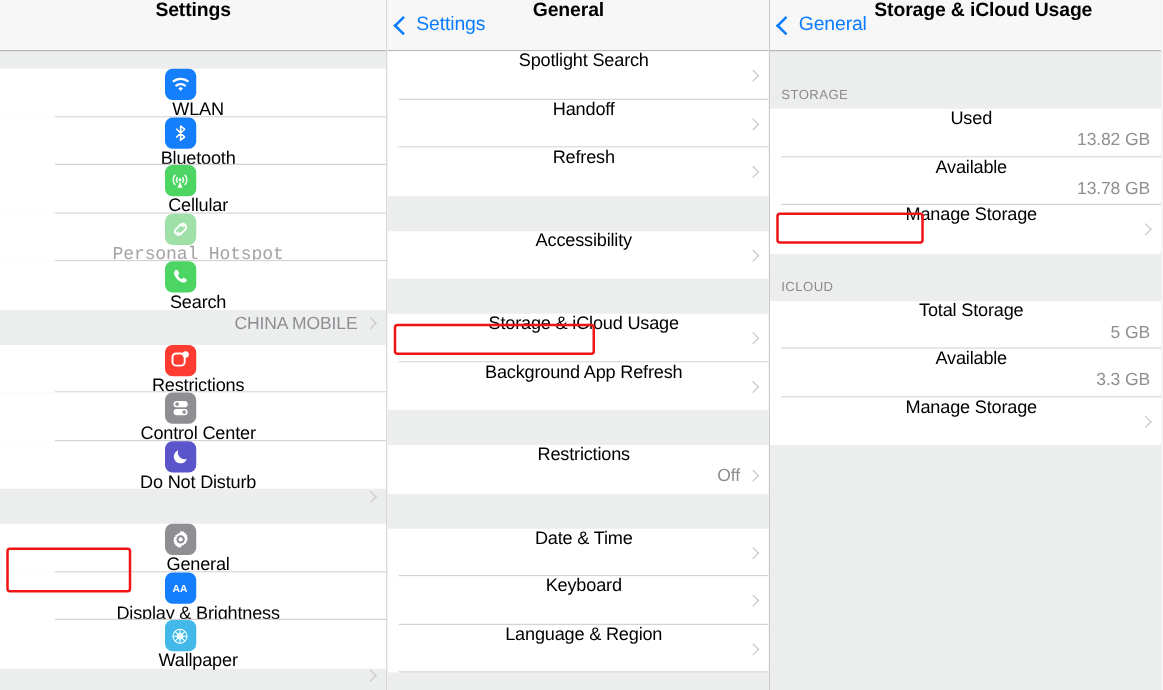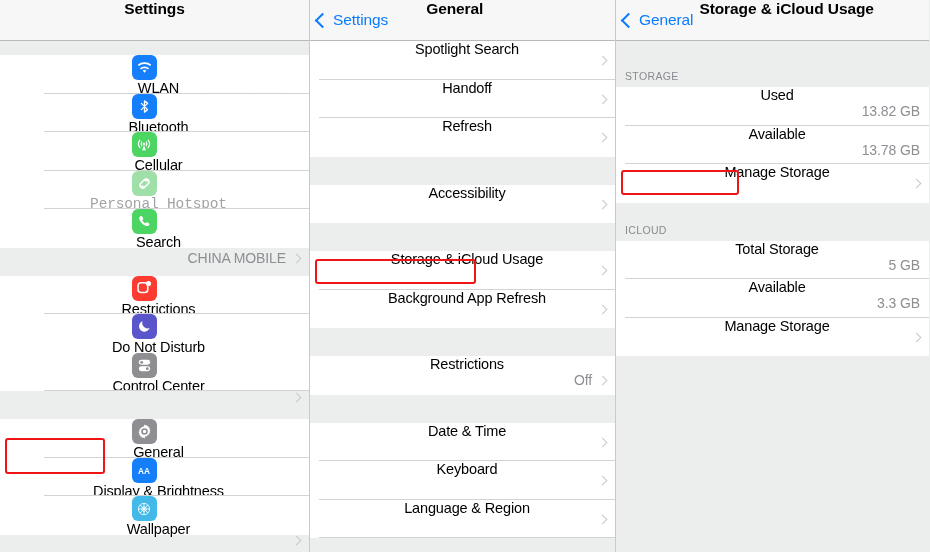--- a/index.html
+++ b/index.html
@@ -290,47 +290,47 @@
             </svg>
         </span>
         <span class="label">Restrictions</span>
         <span class="right-side">
           <span class="chev"></span>
         </span>
         <span class="sep inset-icon"></span>
       </div>
 
       <div class="row">
-        <span class="ic" style="background:#5a55ca">
-          <svg width="15" height="15" viewBox="0 0 24 24" fill="#fff">
-              <path d="M20 14.5A8.5 8.5 0 0 1 9 3.6 8.6 8.6 0 1 0 20 14.5z"></path>
-            </svg>
-        </span>
-        <span class="label">Do Not Disturb</span>
-        <span class="right-side">
-          <span class="chev"></span>
-        </span>
-      </div>
-
-      <div class="row">
         <span class="ic" style="background:#8e8e93">
           <svg width="17" height="17" viewBox="0 0 24 24">
               <rect x="4" y="4" width="16" height="7" rx="3.5" fill="#fff"></rect>
               <rect x="4" y="13" width="16" height="7" rx="3.5" fill="#fff"></rect>
               <circle cx="8" cy="7.5" r="2" fill="#8e8e93"></circle>
               <circle cx="16" cy="16.5" r="2" fill="#8e8e93"></circle>
             </svg>
         </span>
         <span class="label">Control Center</span>
         <span class="right-side">
           <span class="chev"></span>
         </span>
         <span class="sep inset-icon"></span>
       </div>
 
+      <div class="row">
+        <span class="ic" style="background:#5a55ca">
+          <svg width="15" height="15" viewBox="0 0 24 24" fill="#fff">
+              <path d="M20 14.5A8.5 8.5 0 0 1 9 3.6 8.6 8.6 0 1 0 20 14.5z"></path>
+            </svg>
+        </span>
+        <span class="label">Do Not Disturb</span>
+        <span class="right-side">
+          <span class="chev"></span>
+        </span>
+      </div>
+
       <div class="gap"></div>
 
       <div class="row">
         <span class="ic" style="background:#8e8e93">
           <svg width="19" height="19" viewBox="0 0 24 24">
               <path fill="#fff" d="M12 3.2l1.3 1.1 1.6-.5.7 1.6 1.7.2.1 1.7 1.5.8-.5 1.6 1.1 1.3-1.1 1.3.5 1.6-1.5.8-.1 1.7-1.7.2-.7 1.6-1.6-.5L12 20.8l-1.3-1.1-1.6.5-.7-1.6-1.7-.2-.1-1.7-1.5-.8.5-1.6L4.5 13l1.1-1.3-.5-1.6 1.5-.8.1-1.7 1.7-.2.7-1.6 1.6.5L12 3.2z"></path>
               <circle cx="12" cy="12" r="4.2" fill="#8e8e93"></circle>
               <circle cx="12" cy="12" r="2.1" fill="#fff"></circle>
             </svg>
         </span>

